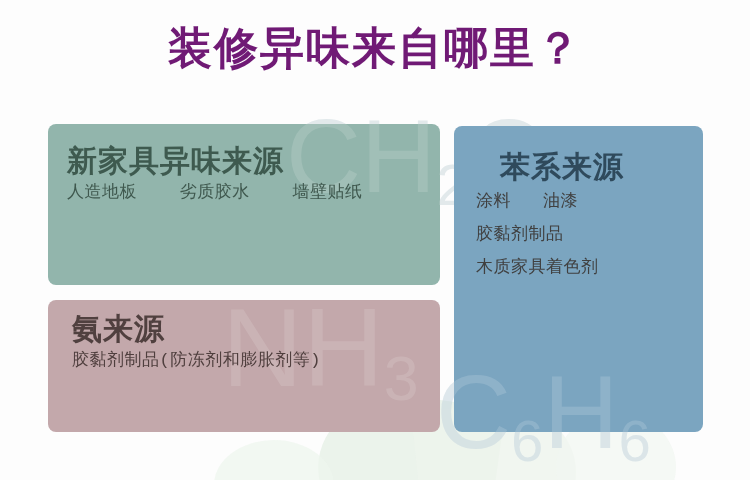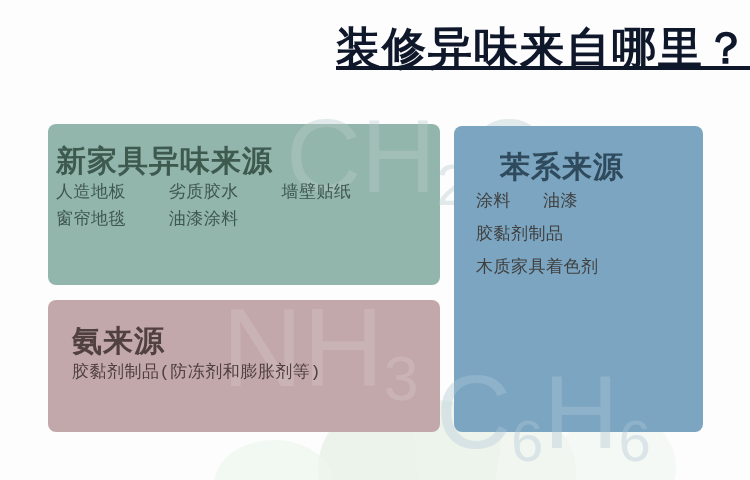--- a/index.html
+++ b/index.html
@@ -101,27 +101,26 @@
     position: relative;
     top: .22em;
   }
 
   
   .page-title {
     position: absolute;
     left: 0;
     top: 24px;
     width: 750px;
-    text-align: right;
+    text-align: center;
     font-size: 44px;
     font-weight: bold;
     letter-spacing: 2px;
-    color: #0f172a;
+    color: #701a75;
     line-height: 1.1;
-    text-decoration: underline;
   }
 
   
   .card {
     position: absolute;
     border-radius: 8px;
     box-sizing: border-box;
     overflow: hidden;
   }
   .card-inner {
@@ -146,33 +145,33 @@
   }
 
   
   #card-furniture {
     left: 48px;
     top: 124px;
     width: 392px;
     height: 161px;
     background: #92b5ac;
   }
-  #card-furniture .card-inner { padding: 20px 0 0 8px; }
+  #card-furniture .card-inner { padding: 20px 0 0 19px; }
   #card-furniture .card-title { color: #3e5a4f; }
   #card-furniture .card-line  { color: #3f584e; }
 
   
   #card-ammonia {
     left: 48px;
     top: 300px;
     width: 392px;
     height: 132px;
     background: #c3a8ab;
   }
-  #card-ammonia .card-inner { padding: 24px 0 0 24px; }
+  #card-ammonia .card-inner { padding: 12px 0 0 24px; }
   #card-ammonia .card-title { color: #50403f; }
   #card-ammonia .card-line  { color: #4f3f3e; }
 
   
   #card-benzene {
     left: 454px;
     top: 126px;
     width: 249px;
     height: 306px;
     background: #7ba5c0;
@@ -237,21 +236,20 @@
   <div class="watermark wm-c6h6"><span>C</span><sub>6</sub><span>H</span><sub>6</sub></div>
 
   <div class="page-title">装修异味来自哪里？</div>
 
   <div class="card" id="card-furniture">
     <div class="card-wm"><span>CH</span><sub>2</sub></div>
     <div class="card-inner">
       <div class="card-title">新家具异味来源</div>
       <div class="card-lines">
         <div class="card-line">人造地板    劣质胶水    墙壁贴纸</div>
-        <div class="card-line">窗帘地毯    油漆涂料</div>
       </div>
     </div>
   </div>
 
   <div class="card" id="card-ammonia">
     <div class="card-wm"><span>NH</span><sub>3</sub></div>
     <div class="card-inner">
       <div class="card-title">氨来源</div>
       <div class="card-lines">
         <div class="card-line">胶黏剂制品(防冻剂和膨胀剂等)</div>

